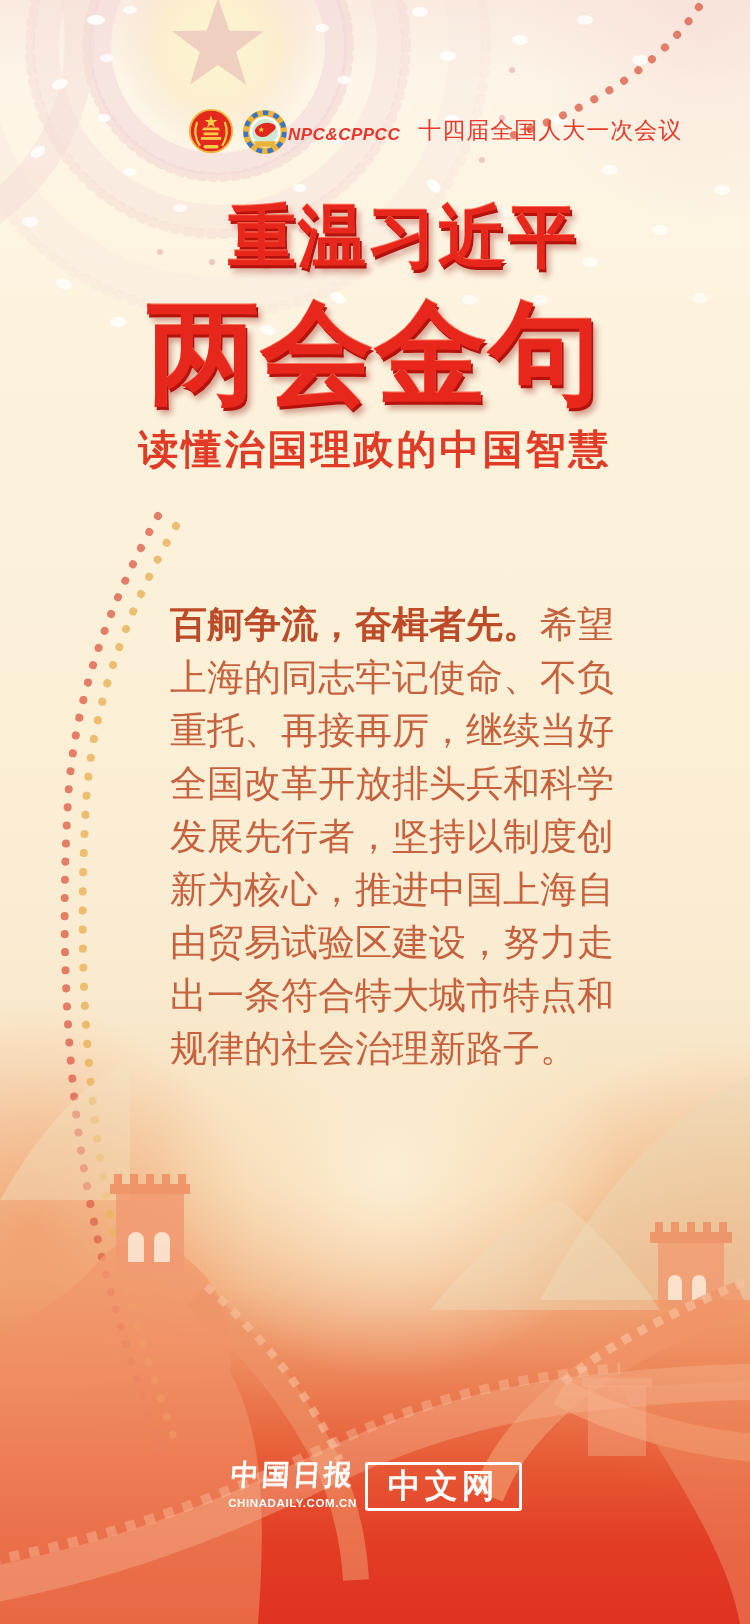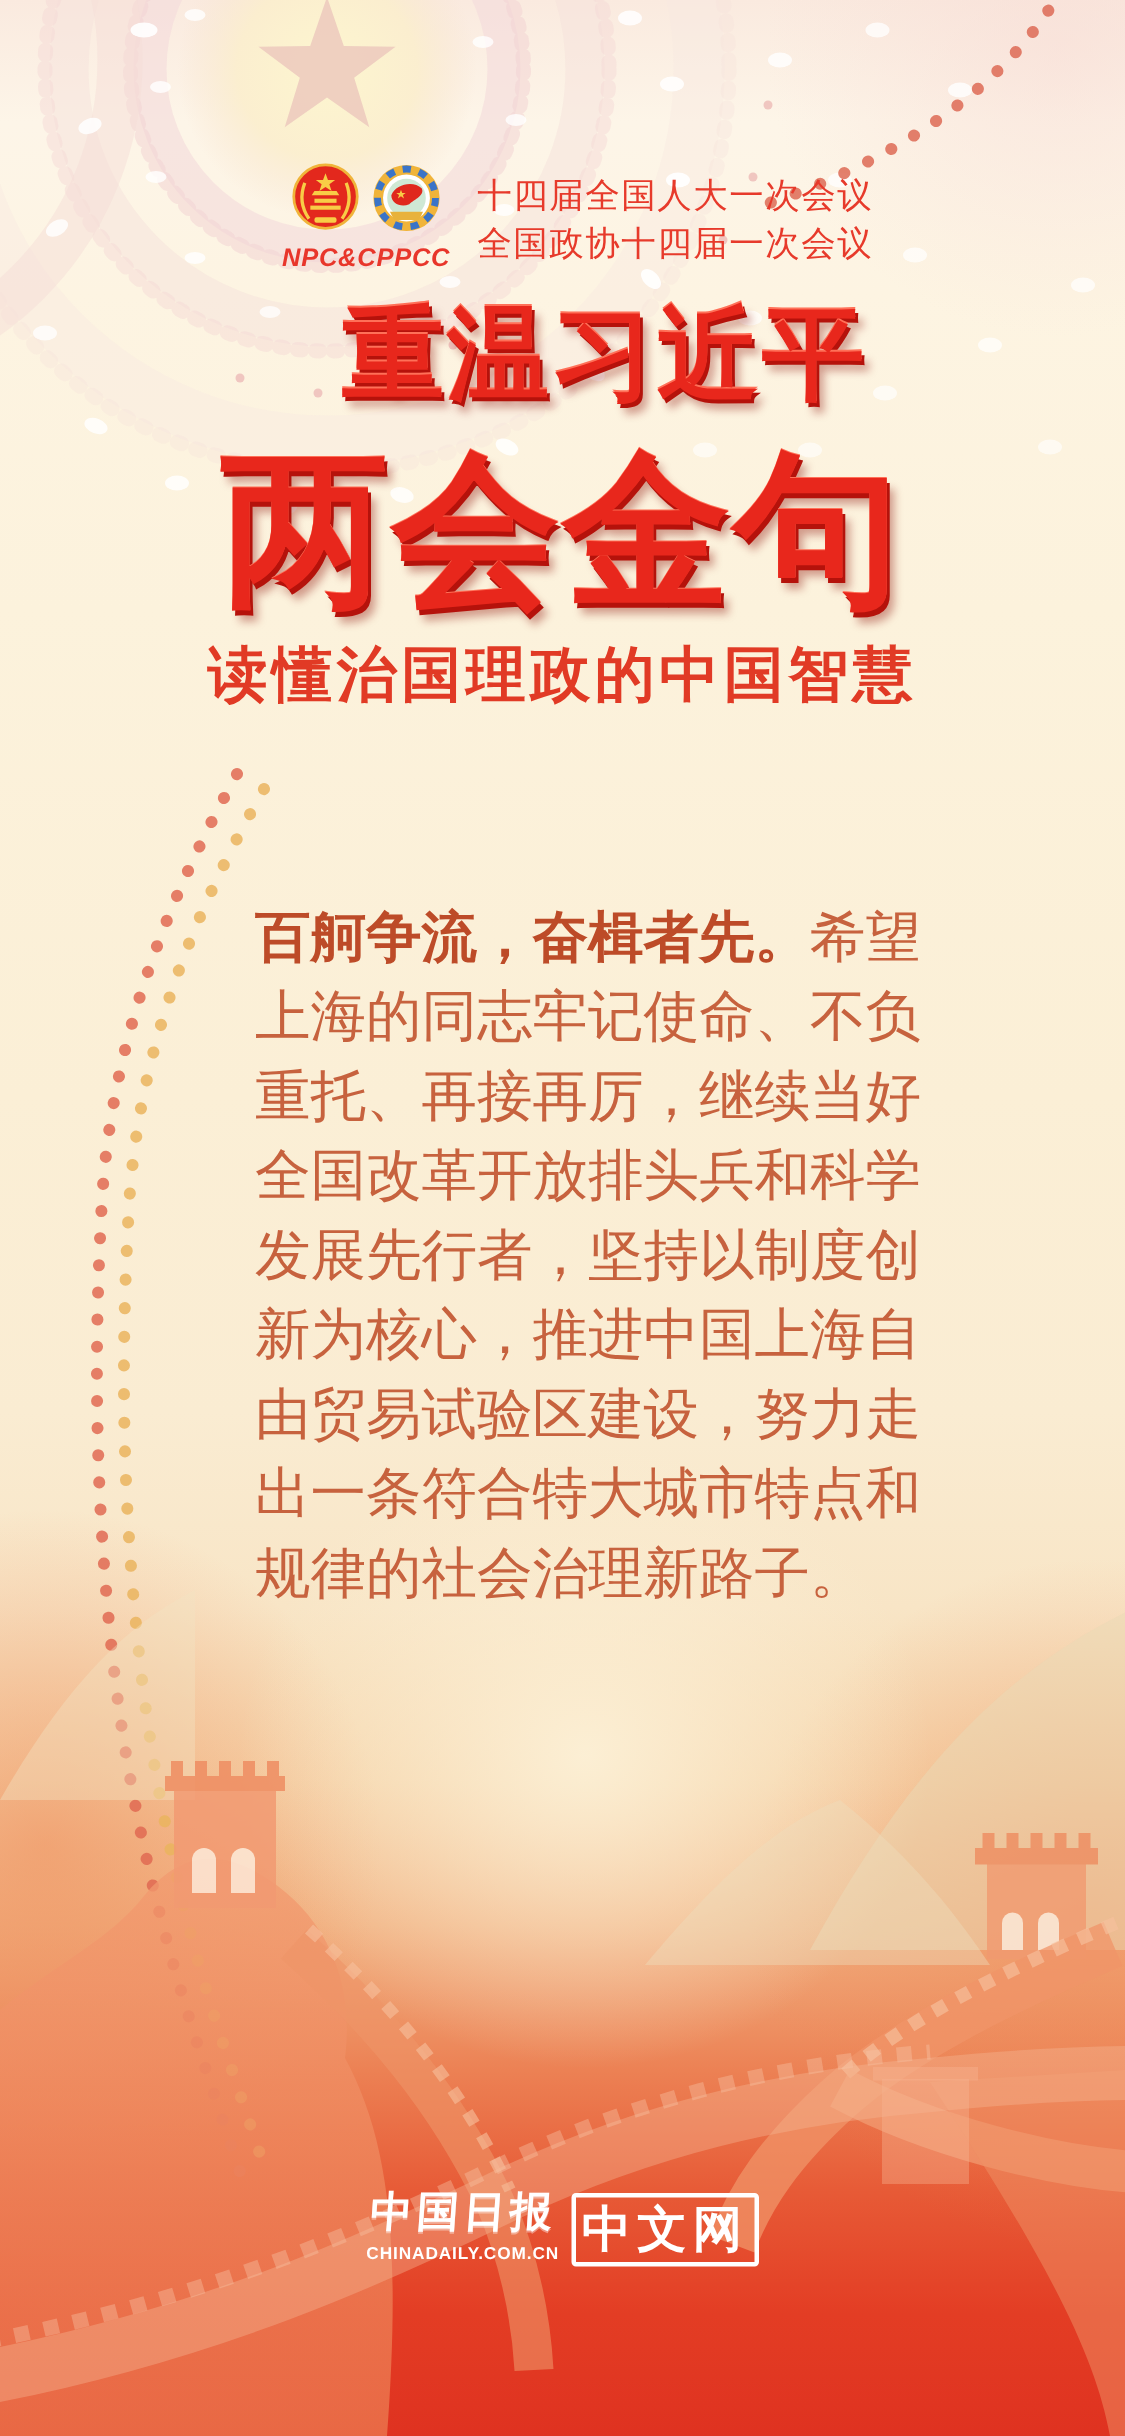--- a/index.html
+++ b/index.html
@@ -12,21 +12,21 @@
       radial-gradient(circle 330px at 730px 1270px, rgba(239,138,88,.5), rgba(239,138,88,0) 70%),
       radial-gradient(circle 270px at 705px 30px, rgba(247,219,213,.55), rgba(247,219,213,0) 72%),
       linear-gradient(180deg,
         #faeadf 0%, #fdf5e8 5%, #fdf4e2 12%, #fcf2dc 25%, #fbefd6 45%,
         #faecd2 58%, #f8e5c6 66%, #f5d3a8 73%, #f1b282 79%, #ec8154 85%,
         #e75a36 90%, #e33d24 95%, #df3220 100%);
   }
   .deco{position:absolute;left:0;top:0;}
   
   .hdr{position:absolute;left:188px;top:108px;display:flex;align-items:flex-start;}
-  .emblems{display:flex;flex-direction:column;align-items:center;}
+  .emblems{display:flex;align-items:center;}
   .emblem-row{display:flex;gap:8px;align-items:center;}
   .org-label{margin-top:6px;font-size:17px;font-weight:800;font-style:italic;color:#e8362b;letter-spacing:.5px;}
   .sessions{margin-left:18px;margin-top:6px;font-size:23px;line-height:32px;font-weight:400;color:#e73a2b;letter-spacing:1px;}
   
   .title{position:absolute;left:0;width:750px;text-align:center;font-weight:900;color:#e8271c;
     text-shadow:0 -1px 0 #ff7058, 2px 3px 0 #b5120b, 5px 7px 6px rgba(140,12,6,.38);
     letter-spacing:2px;line-height:1;}
   .t1{top:202px;font-size:68px;margin-left:28px;}
   .t2{top:298px;font-size:112px;text-align:center;}
   .subtitle{position:absolute;left:0;top:422px;width:750px;text-align:center;
@@ -36,21 +36,21 @@
   .quote .lead{font-weight:900;color:#bd4b28;white-space:pre;}
   .quote .body{white-space:pre;}
   .attr{position:absolute;left:226px;top:1146px;width:406px;text-align:right;
     font-size:28px;line-height:38px;color:#c4613c;white-space:pre;}
   
   .footer{position:absolute;left:0;top:1456px;width:750px;display:flex;justify-content:center;align-items:flex-end;color:#fff;}
   .brand-left{display:flex;flex-direction:column;align-items:center;margin-right:8px;padding-bottom:2px;}
   .brand-cn{font-family:"DejaVu Serif","Liberation Serif",serif;font-size:28px;font-weight:700;
     letter-spacing:3px;transform:skewX(-4deg);text-shadow:0 1px 0 rgba(255,255,255,.4);}
   .brand-domain{font-size:11.5px;font-weight:700;letter-spacing:.6px;margin-top:3px;}
-  .brand-box{border:3px solid #fff;border-radius:3px;height:49px;padding:0 4px;display:flex;align-items:center;
+  .brand-box{border:3px solid #fff;border-radius:3px;height:49px;padding:0 20px;display:flex;align-items:center;
     font-size:33px;font-weight:800;letter-spacing:4px;}
 </style>
 </head>
 <body>
 
 <div class="poster">
 
   <svg class="deco" width="750" height="1624" viewBox="0 0 750 1624">
     <defs>
       <radialGradient id="glow" cx="50%" cy="50%" r="50%">
@@ -197,21 +197,20 @@
           <circle cx="25" cy="25" r="14" fill="#cfe8d4"></circle>
           <path d="M 14,23 C 17,15 30,12 36,18 C 38.5,23 31,26 27,29.5 C 21,32 14,29 14,23 Z" fill="#e0281d"></path>
           <polygon points="21,19 21.9,21.4 24.4,21.4 22.4,22.9 23.2,25.3 21,23.8 18.8,25.3 19.6,22.9 17.6,21.4 20.1,21.4" fill="#f8cc46"></polygon>
           <path d="M 13,35 h24 l-3,6 h-18 Z" fill="#e8b23c"></path>
         </svg>
       </div>
       <div class="org-label">NPC&amp;CPPCC</div>
     </div>
     <div class="sessions">
       <div>十四届全国人大一次会议</div>
-      <div>全国政协十四届一次会议</div>
     </div>
   </div>
 
   <div class="title t1">重温习近平</div>
   <div class="title t2">两会金句</div>
   <div class="subtitle">读懂治国理政的中国智慧</div>
 
   <div class="quote"><span class="lead">百舸争流，奋楫者先。</span><span class="body">希望
 上海的同志牢记使命、不负
 重托、再接再厉，继续当好

